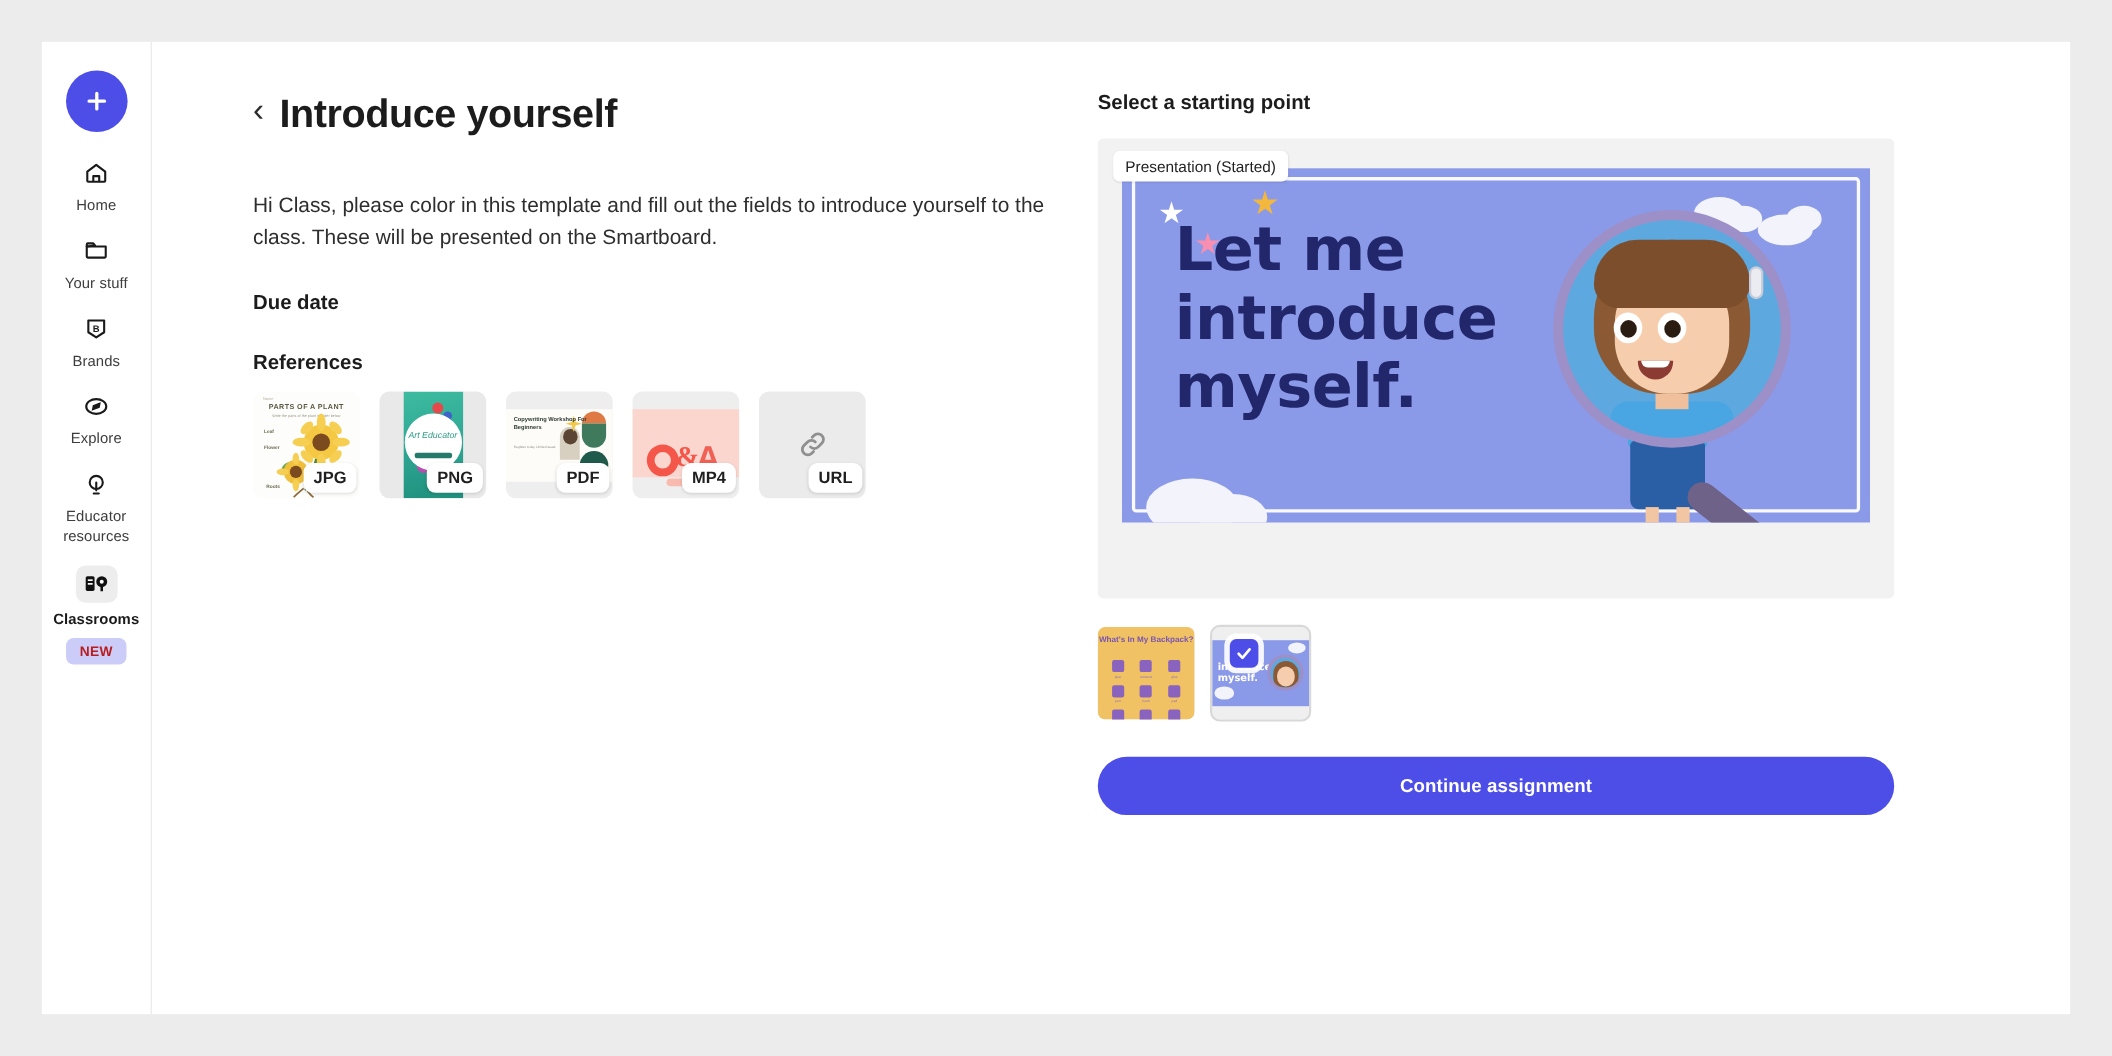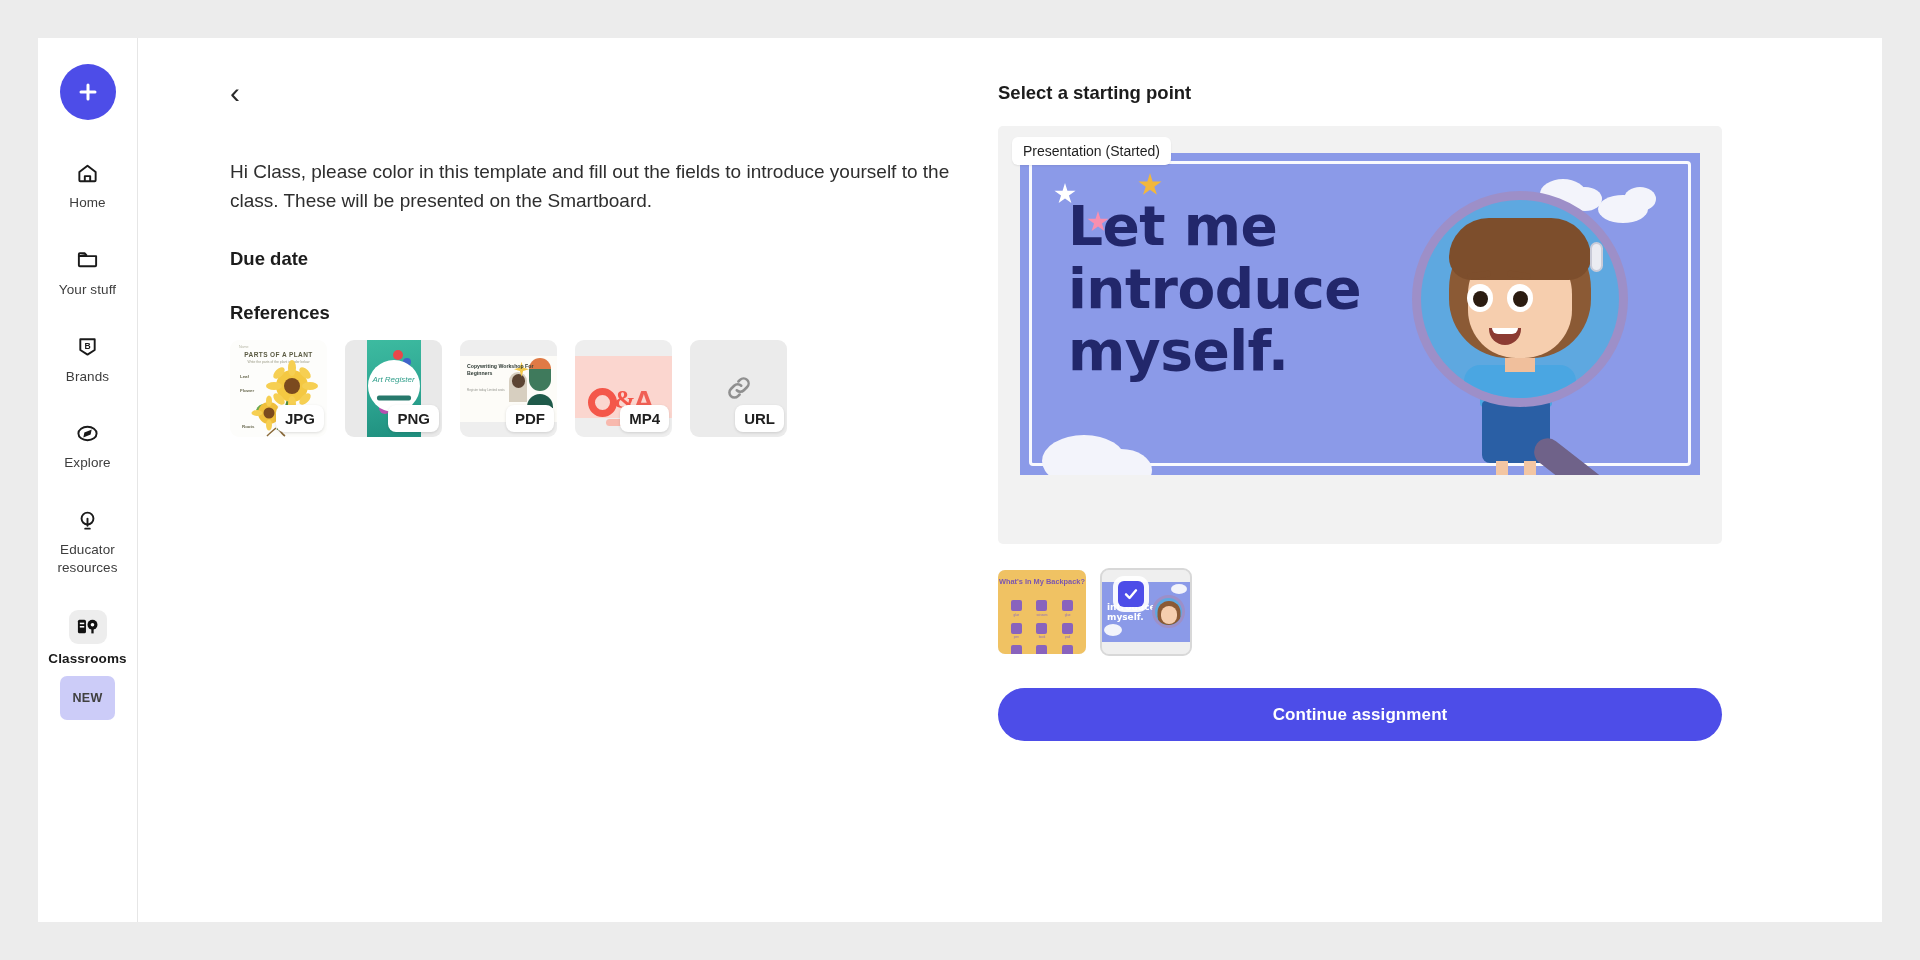--- a/index.html
+++ b/index.html
@@ -22,21 +22,20 @@
   
   .sidebar {
     width: 100px;
     background: #ffffff;
     border-right: 1px solid #e6e6e6;
     flex: 0 0 100px;
     padding-top: 26px;
     display: flex;
     flex-direction: column;
     align-items: center;
-    gap: 16px;
   }
   .create-btn {
     width: 56px; height: 56px;
     border-radius: 50%;
     background: #4d4de8;
     display: flex; align-items: center; justify-content: center;
     margin-bottom: 22px;
     cursor: pointer;
     border: none;
   }
@@ -62,24 +61,24 @@
   }
   .nav-item.active .nav-icon {
     background: #ededed;
     border-radius: 9px;
     width: 38px; height: 34px;
   }
   .nav-item.active .nav-label { font-weight: bold; color: #1a1a1a; }
   .new-badge {
     margin-top: 8px;
     background: #ccccf8;
-    color: #404040;
+    color: #b91c1c;
     font-size: 12.5px;
     font-weight: bold;
-    padding: 15px 12px;
+    padding: 5px 12px;
     border-radius: 7px;
     letter-spacing: .3px;
   }
 
   
   .content {
     flex: 1;
     position: relative;
     padding: 44px 0 0 0;
     display: flex;
@@ -501,20 +500,21 @@
       <span class="new-badge">NEW</span>
     </div>
   </nav>
 
   <div class="content">
 
     <div class="left-col">
 
       <div class="page-head">
         <span class="back-chevron">‹</span>
+        <h1 class="page-title">Introduce yourself</h1>
       </div>
 
       <div class="block">
         <p class="body-text">Hi Class, please color in this template and fill out the fields to introduce yourself to the class. These will be presented on the Smartboard.</p>
       </div>
 
       <div class="block">
         <div class="section-head">Due date</div>
       </div>
 
@@ -567,21 +567,21 @@
           <div class="ref-card png-bg">
             <div class="ref-inner">
               <div class="png-poster">
                 <div class="blob" style="left:26px;top:10px;width:10px;height:10px;background:#e8484a"></div>
                 <div class="blob" style="left:36px;top:18px;width:8px;height:8px;background:#3f63c9"></div>
                 <div class="blob" style="left:12px;top:62px;width:12px;height:12px;background:#b84fb0"></div>
                 <div class="blob" style="left:26px;top:76px;width:9px;height:9px;background:#e8484a"></div>
                 <div class="blob" style="left:38px;top:66px;width:8px;height:8px;background:#f0b63c"></div>
                 <div class="png-circle"></div>
               </div>
-              <div class="png-txt">Art Register</div>
+              <div class="png-txt">Art Educator</div>
               <div class="png-pen"></div>
             </div>
             <span class="ref-tag">PNG</span>
           </div>
 
           <div class="ref-card pdf-bg">
             <div class="ref-inner">
               <div class="pdf-page">
                 <div class="pdf-shape" style="right:6px;top:2px;width:22px;height:11px;background:#e07a45;border-radius:11px 11px 0 0"></div>
                 <div class="pdf-shape" style="right:6px;top:13px;width:22px;height:22px;background:#3f7a5c;border-radius:0 0 11px 11px"></div>

